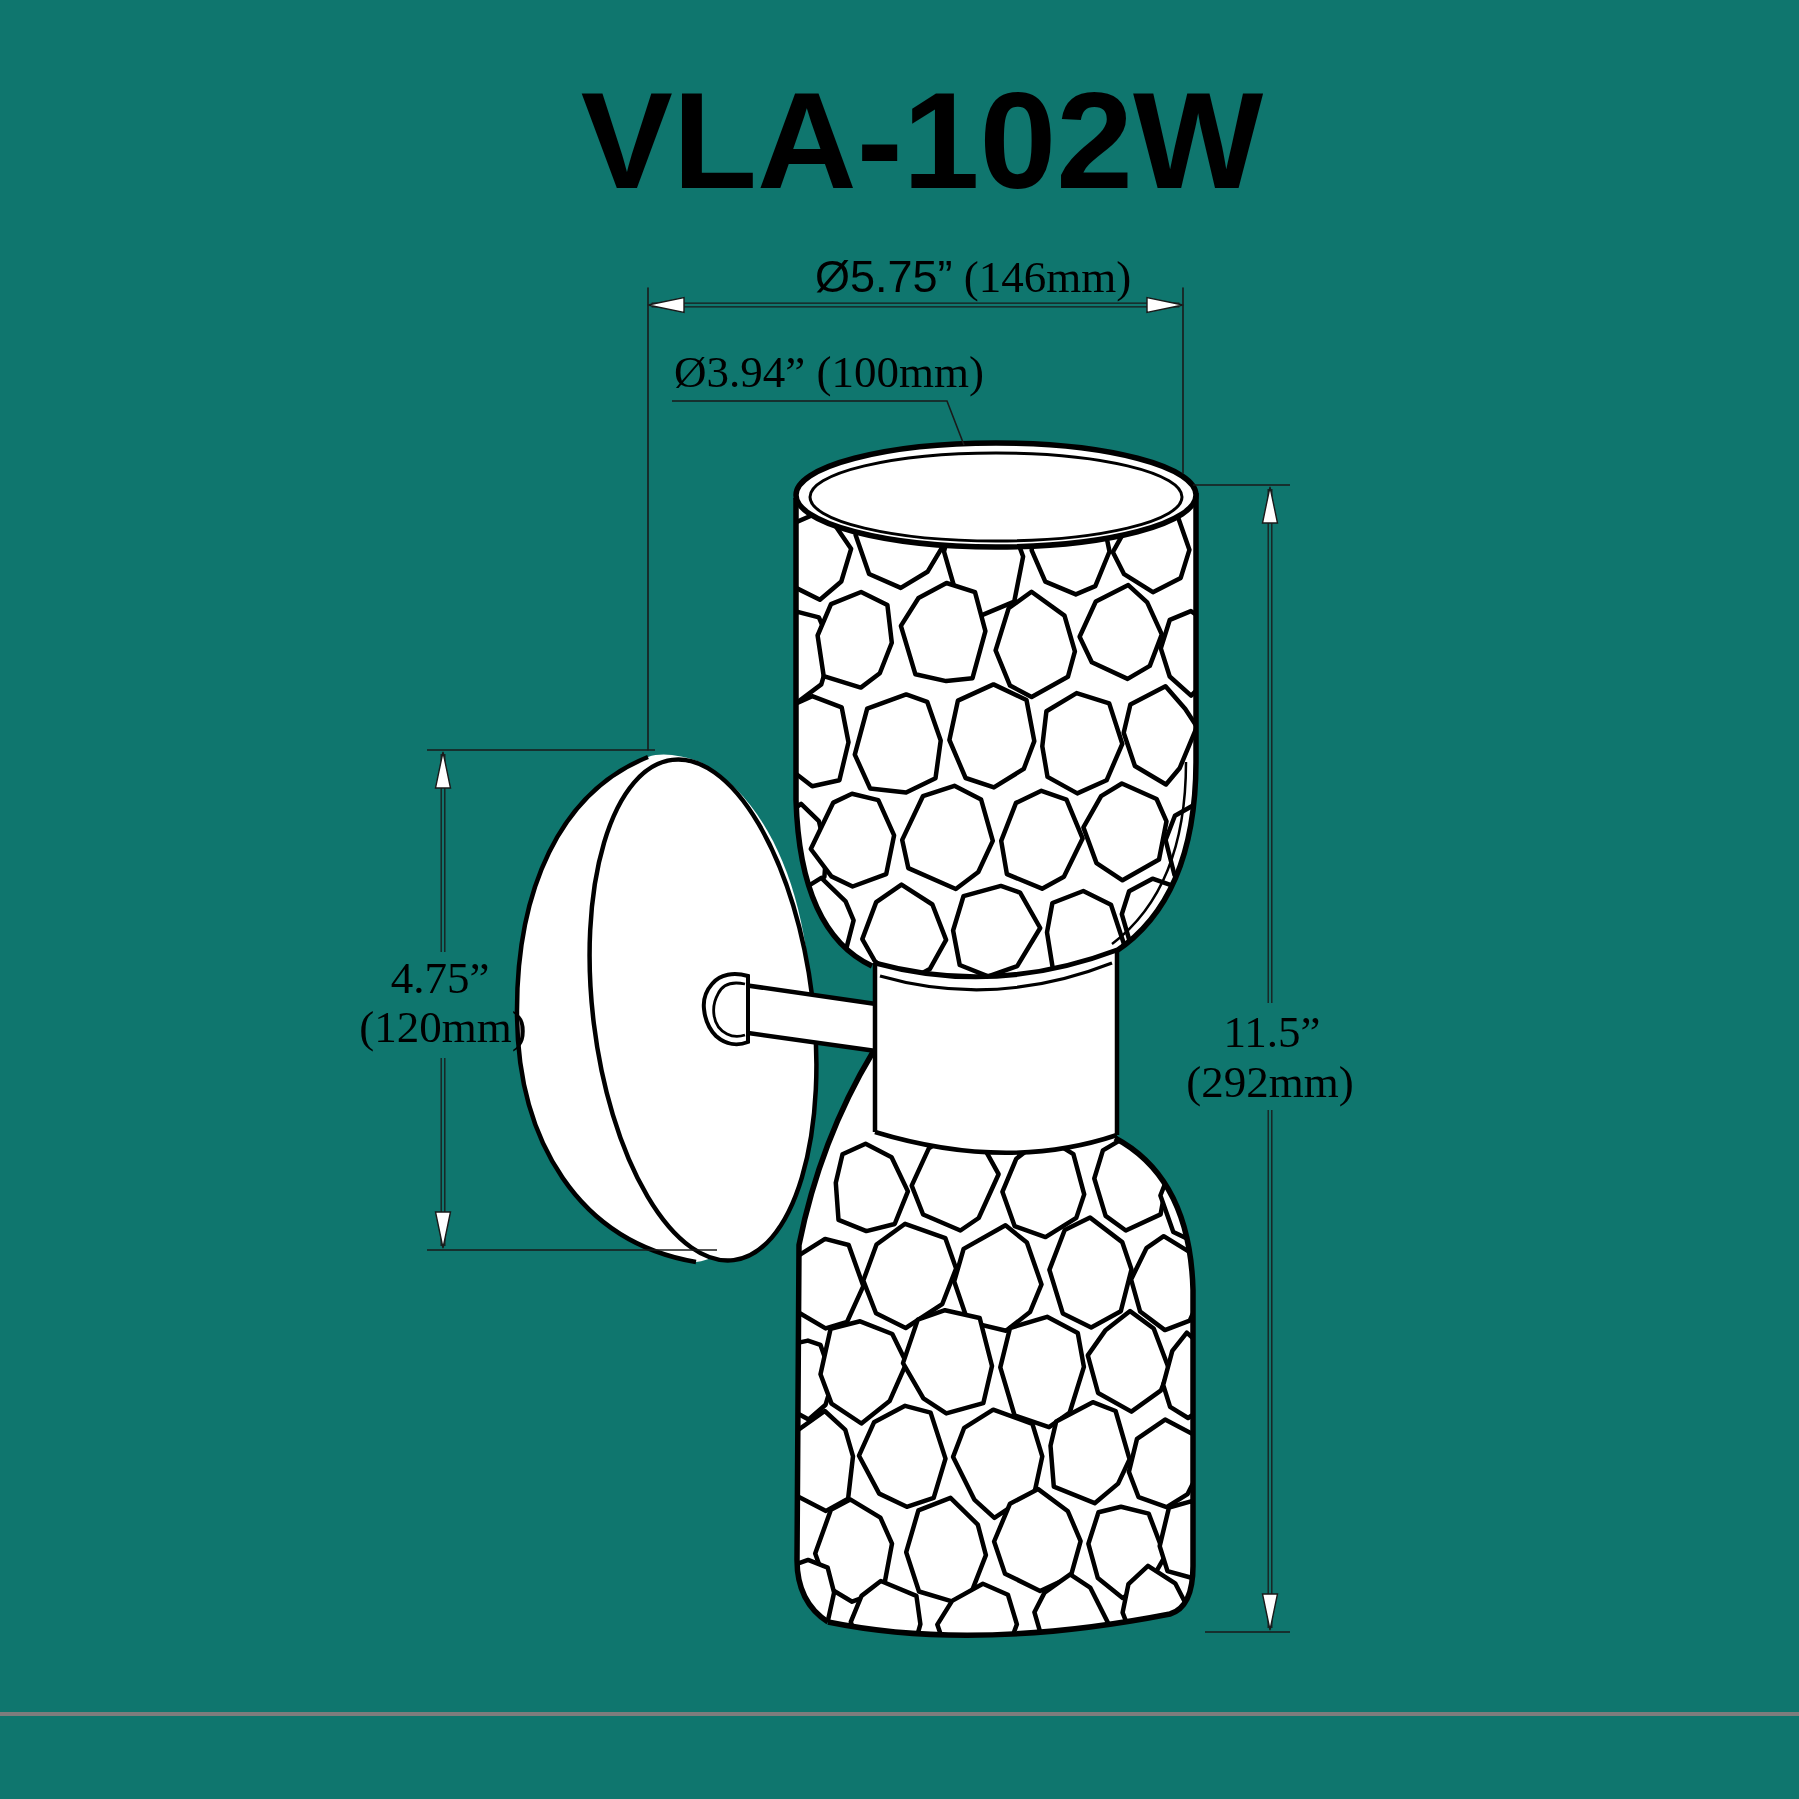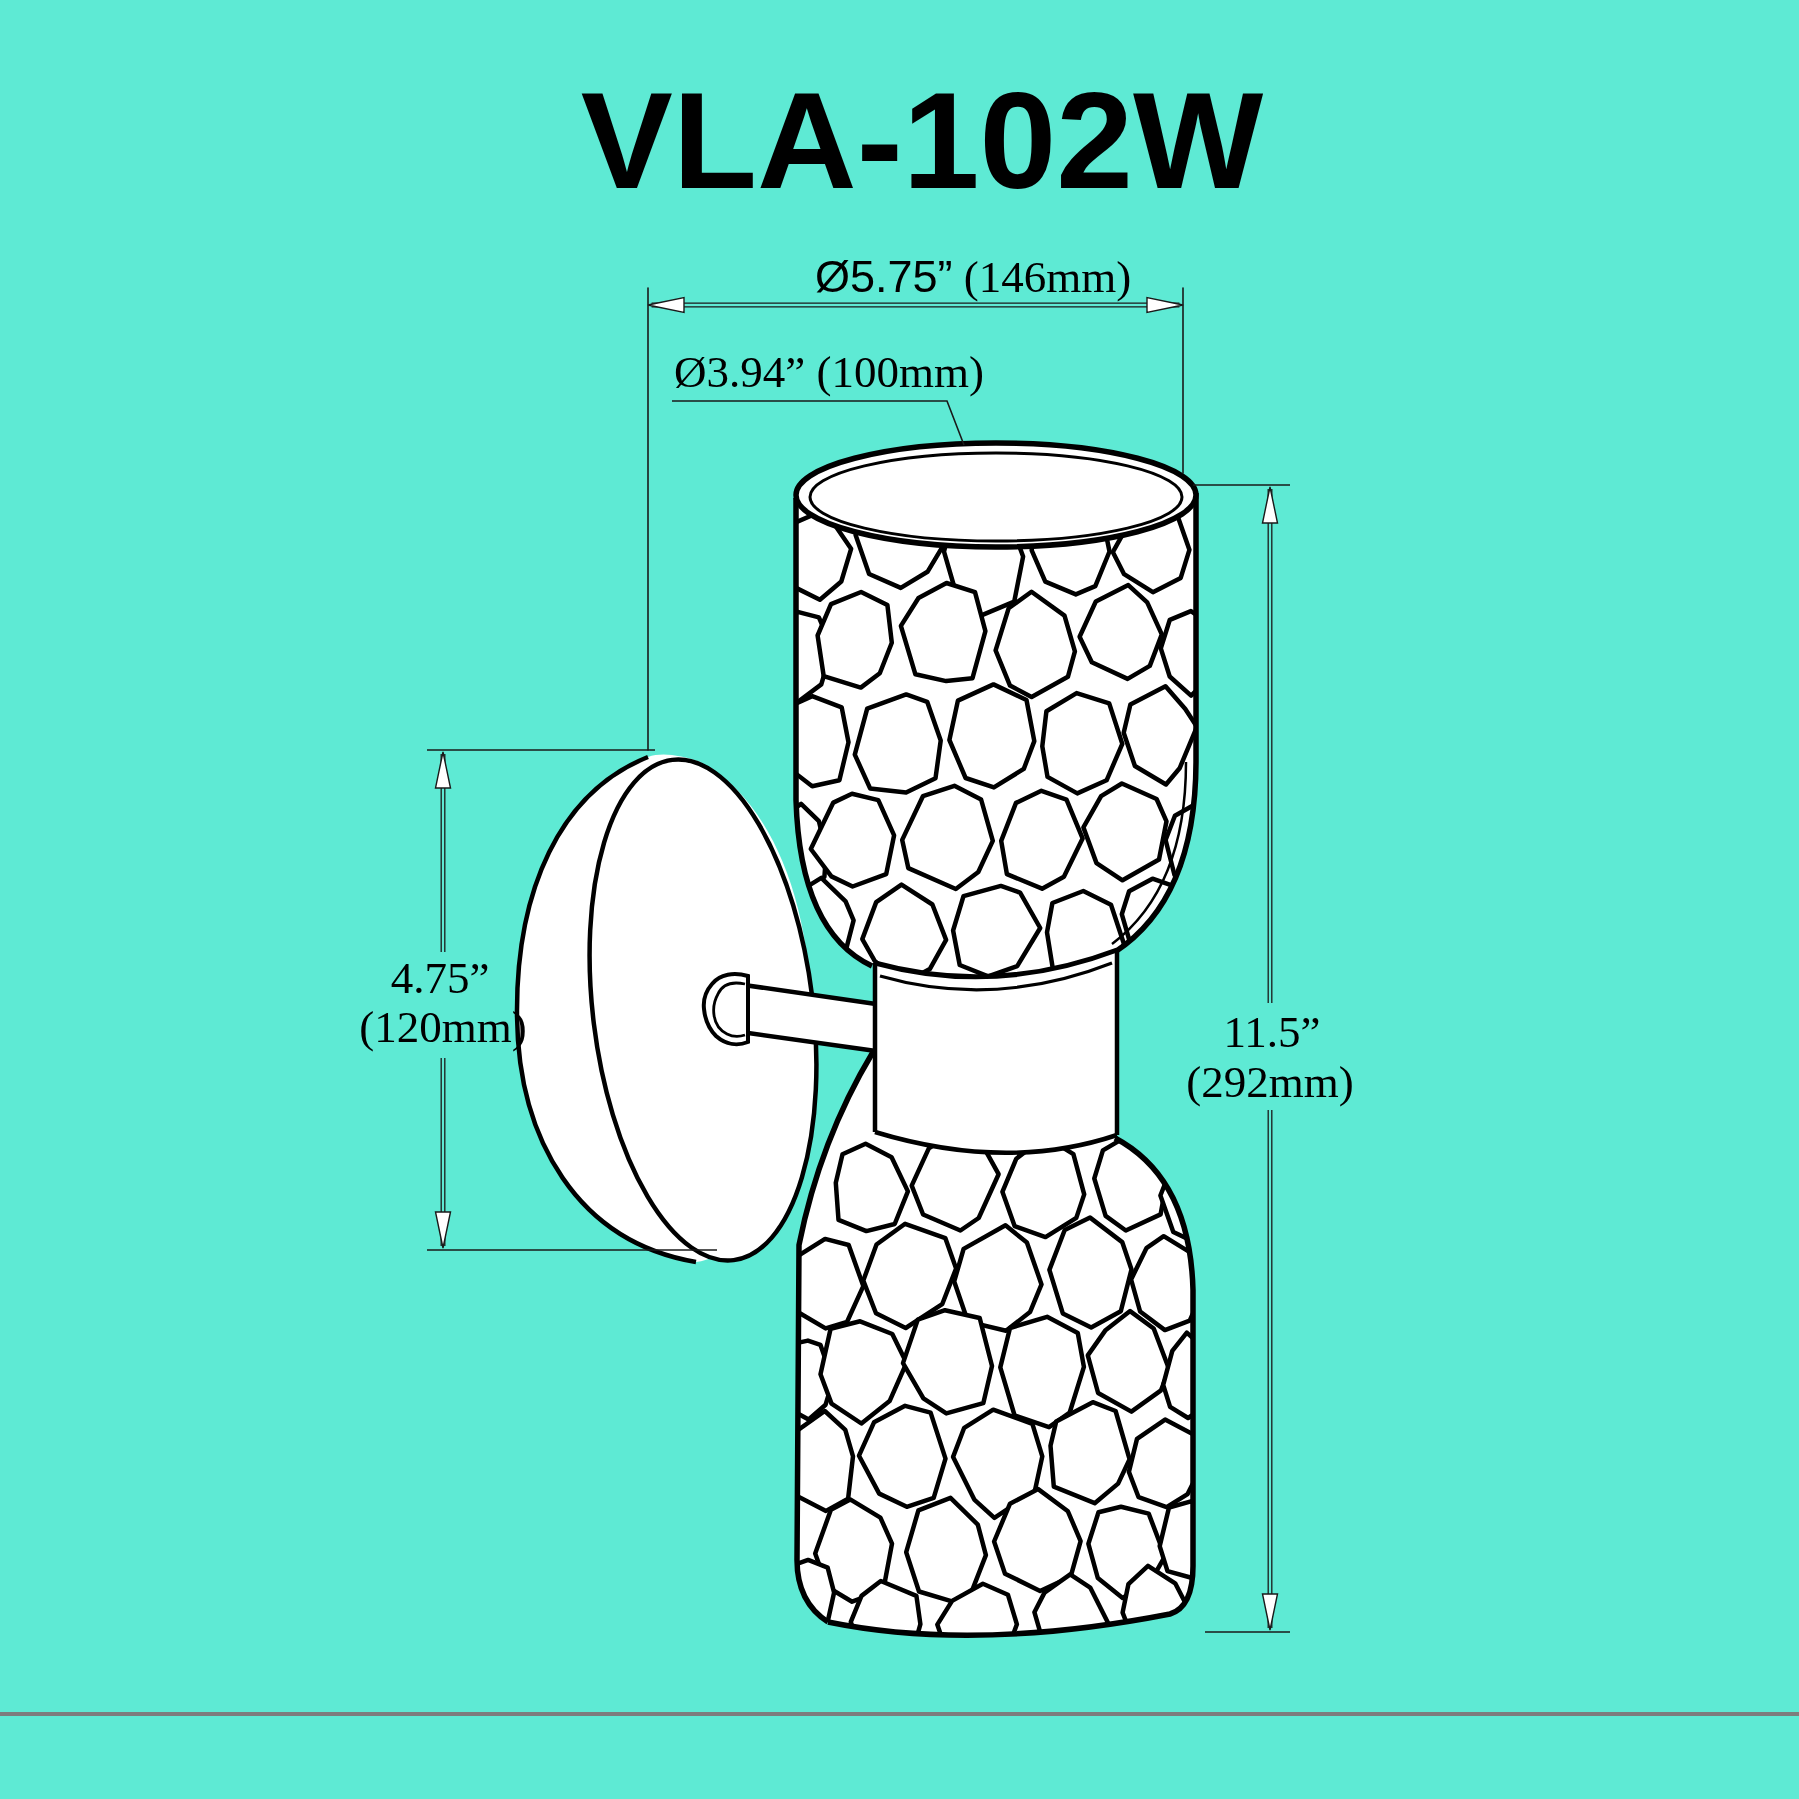--- a/index.html
+++ b/index.html
@@ -1,16 +1,16 @@
 <!DOCTYPE html>
 <html><head>
 <meta charset="utf-8">
 <style>
   html,body{margin:0;padding:0;background:#ffffff;}
-  .page{position:relative;width:1799px;height:1799px;background:#5eead4;overflow:hidden;
+  .page{position:relative;width:1799px;height:1799px;background:#0f766e;overflow:hidden;
         font-family:"Liberation Serif", serif;}
   svg{position:absolute;left:0;top:0;}
   .title-sans{font-family:"Liberation Sans", sans-serif;font-weight:bold;}
   .dim-serif{font-family:"Liberation Serif", serif;}
   .dim-sans{font-family:"Liberation Sans", sans-serif;}
 </style>
 </head>
 <body>
 
 <div class="page">

